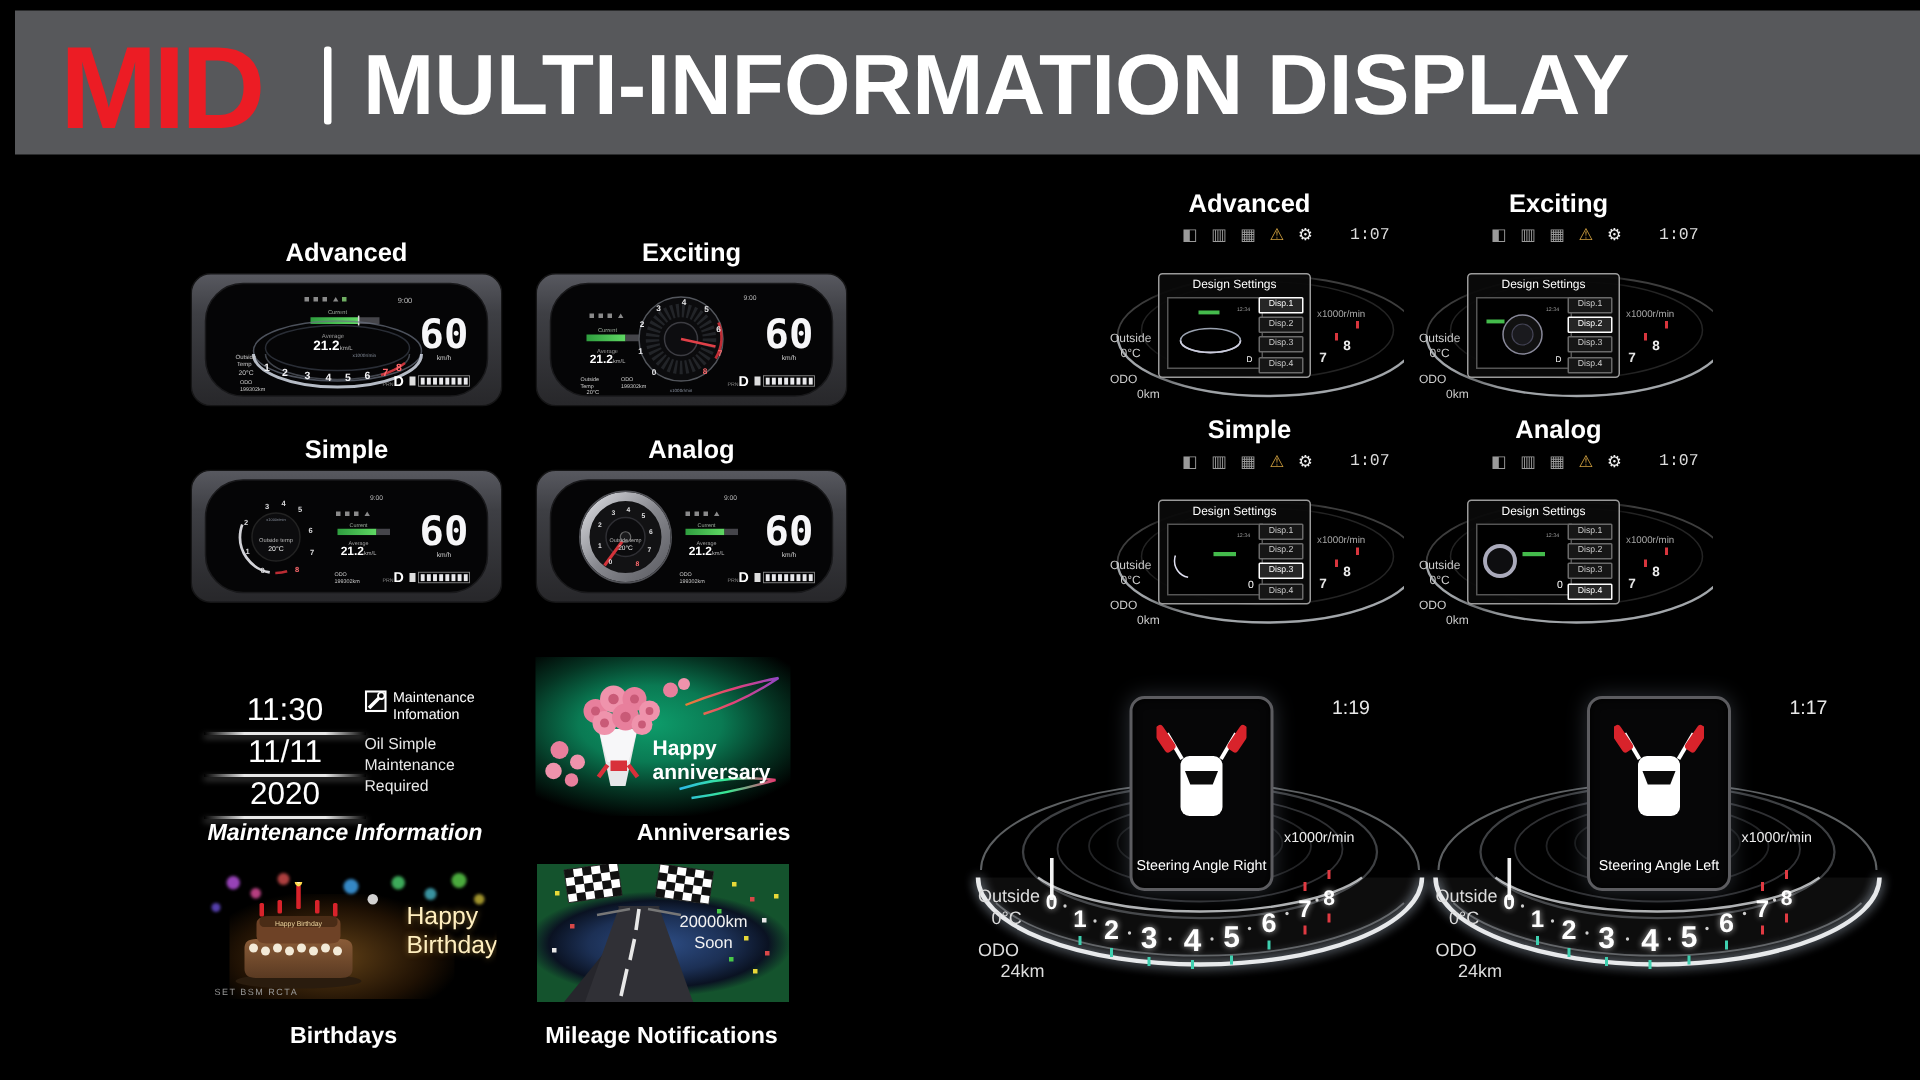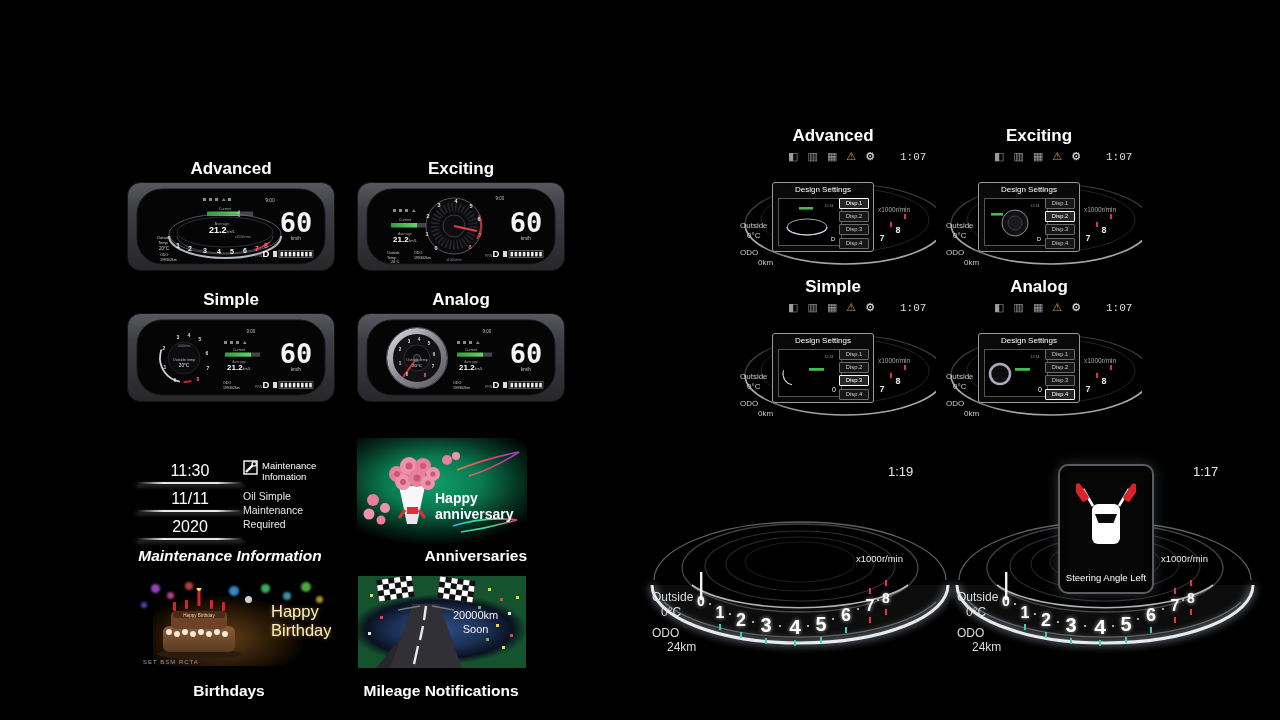--- a/index.html
+++ b/index.html
@@ -36,40 +36,45 @@
 .steer .s-card{position:absolute;left:113px;top:14px;width:92px;height:126px;background:#060607;border:2px solid #5c5c60;border-radius:10px;box-shadow:0 0 14px rgba(190,210,235,.22), inset 0 0 6px #000;}
 .steer .s-card-label{position:absolute;left:0;bottom:9px;width:100%;text-align:center;color:#fff;font-size:9.5px;}
 .steer .s-unit{position:absolute;left:216px;top:103px;font-size:9.5px;color:#eee;}
 .steer .s-out1{position:absolute;left:12px;top:140px;font-size:12px;color:#ddd;}
 .steer .s-out2{position:absolute;left:21px;top:155px;font-size:12px;color:#ddd;}
 .steer .s-odo{position:absolute;left:12px;top:176px;font-size:12px;color:#ddd;}
 .steer .s-km{position:absolute;left:27px;top:190px;font-size:12px;color:#ddd;}
 .ring-digits text{filter:drop-shadow(0 0 2px rgba(255,255,255,.7));}
 
 .feat-label{position:absolute;color:#fff;font-weight:bold;font-size:15.5px;text-align:center;}
-.mt-time{position:absolute;width:96px;text-align:center;color:#fff;font-size:16px;}
+.mt-time{position:absolute;width:96px;text-align:center;color:#fff;font-size:21px;}
 .mt-time::after{content:"";position:absolute;left:-6px;right:-6px;bottom:-4px;height:2px;background:linear-gradient(90deg,rgba(255,255,255,0),#e8e8e8 25%,#e8e8e8 75%,rgba(255,255,255,0));box-shadow:0 2px 4px rgba(255,255,255,.35);}
 .mt-head{position:absolute;color:#fff;font-size:9.5px;line-height:10.5px;}
 .mt-line{position:absolute;color:#e8e8e8;font-size:10.5px;}
 .annv{position:absolute;left:357px;top:438px;width:170px;height:106px;background:radial-gradient(ellipse 70% 60% at 45% 42%,#0e9d6b 0%,#0a7a53 40%,#053322 72%,#000 100%);overflow:hidden;}
 .annv .msg{position:absolute;left:78px;top:52px;font-size:14px;color:#fff;font-weight:bold;}
 .bday{position:absolute;left:133px;top:576px;width:198px;height:92px;background:#000;overflow:hidden;}
 .bday .glow{position:absolute;left:20px;top:20px;width:150px;height:70px;background:radial-gradient(ellipse at 45% 60%,rgba(255,170,60,.38),rgba(255,140,30,.12) 55%,transparent 75%);}
 .bday .msg{position:absolute;left:138px;top:26px;font-size:16.5px;color:#ffefc0;line-height:19px;text-shadow:0 0 4px rgba(255,200,90,.5);}
 .bday .footer{position:absolute;left:10px;bottom:3px;font-size:6px;color:#999;letter-spacing:1px;}
 .mile{position:absolute;left:358px;top:576px;width:168px;height:92px;background:#14532d;overflow:hidden;text-align:center;}
 .mile .bgblue{position:absolute;left:-10px;top:6px;width:190px;height:86px;background:radial-gradient(ellipse 55% 48% at 48% 55%,#2e4e86 0%,#1c3055 45%,#0a1222 70%,transparent 85%);}
 .mile .msg{position:absolute;left:95px;top:32px;font-size:11px;color:#f2f2f2;line-height:14px;}
 .dot{position:absolute;border-radius:50%;}
 </style>
 </head>
 <body>
 
 <div id="stage">
 
+  <div class="topbar">
+    <div class="logo">MID</div>
+    <div class="hdr-divider"></div>
+    <div class="hdr-title">MULTI-INFORMATION DISPLAY</div>
+  </div>
 
   <div class="sec-label" style="left:127px;top:159px;width:208px;">Advanced</div>
   <div class="sec-label" style="left:357px;top:159px;width:208px;">Exciting</div>
   <div class="sec-label" style="left:127px;top:290px;width:208px;">Simple</div>
   <div class="sec-label" style="left:357px;top:290px;width:208px;">Analog</div>
 
   <div class="panel" style="left:127px;top:182px;">
   <svg viewBox="0 0 208 89" width="208" height="89">
     <defs>
       <linearGradient id="bza" x1="0" y1="0" x2="0" y2="1">
@@ -749,20 +754,31 @@
           <circle cx="113" cy="172" r="1.1"></circle>
           <circle cx="140" cy="176" r="1.1"></circle>
           <circle cx="168" cy="176" r="1.1"></circle>
           <circle cx="193" cy="169" r="1.1"></circle>
           <circle cx="218" cy="159" r="1.1"></circle>
           <circle cx="238" cy="150" r="1.1"></circle>
       </g>
       <rect x="60" y="122" width="2.4" height="28" fill="#fff" opacity=".95"></rect>
     </svg>
     <div class="s-time">1:19</div>
+    <div class="s-card">
+      <svg class="abs" style="left:16px;top:16px;" width="60" height="70" viewBox="0 0 60 70">
+        <rect x="16" y="22" width="28" height="40" rx="6" fill="#fff"></rect>
+        <path d="M19,32 h22 l-3.5,9 h-15 z" fill="#0a0a0a"></path>
+        <path d="M17,24 L7,7" stroke="#fff" stroke-width="2.6"></path>
+        <path d="M43,24 L53,7" stroke="#fff" stroke-width="2.6"></path>
+        <rect x="1" y="1" width="8" height="19" rx="2.5" fill="#d8232b" transform="rotate(-34 5 10.5)"></rect>
+        <rect x="51" y="1" width="8" height="19" rx="2.5" fill="#d8232b" transform="rotate(34 55 10.5)"></rect>
+      </svg>
+      <div class="s-card-label">Steering Angle Right</div>
+    </div>
     <div class="s-unit">x1000r/min</div>
     <div class="s-out1">Outside</div>
     <div class="s-out2">0°C</div>
     <div class="s-odo">ODO</div>
     <div class="s-km">24km</div>
   </div>
 
   <div class="steer" style="left:945px;top:450px;">
     <svg class="abs" style="left:0;top:0;" width="320" height="228" viewBox="0 0 320 228">
       <ellipse cx="160" cy="118" rx="118" ry="44" fill="none" stroke="#9aa0a8" opacity=".4" stroke-width="1.5"></ellipse>

